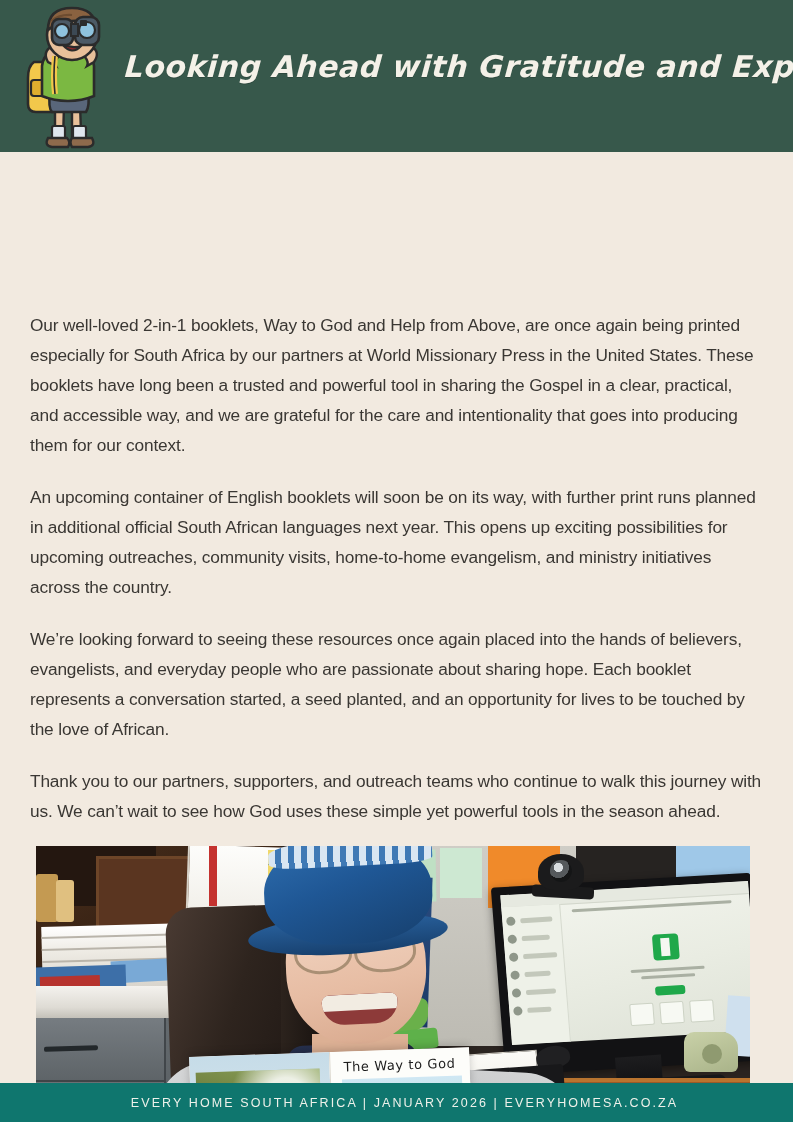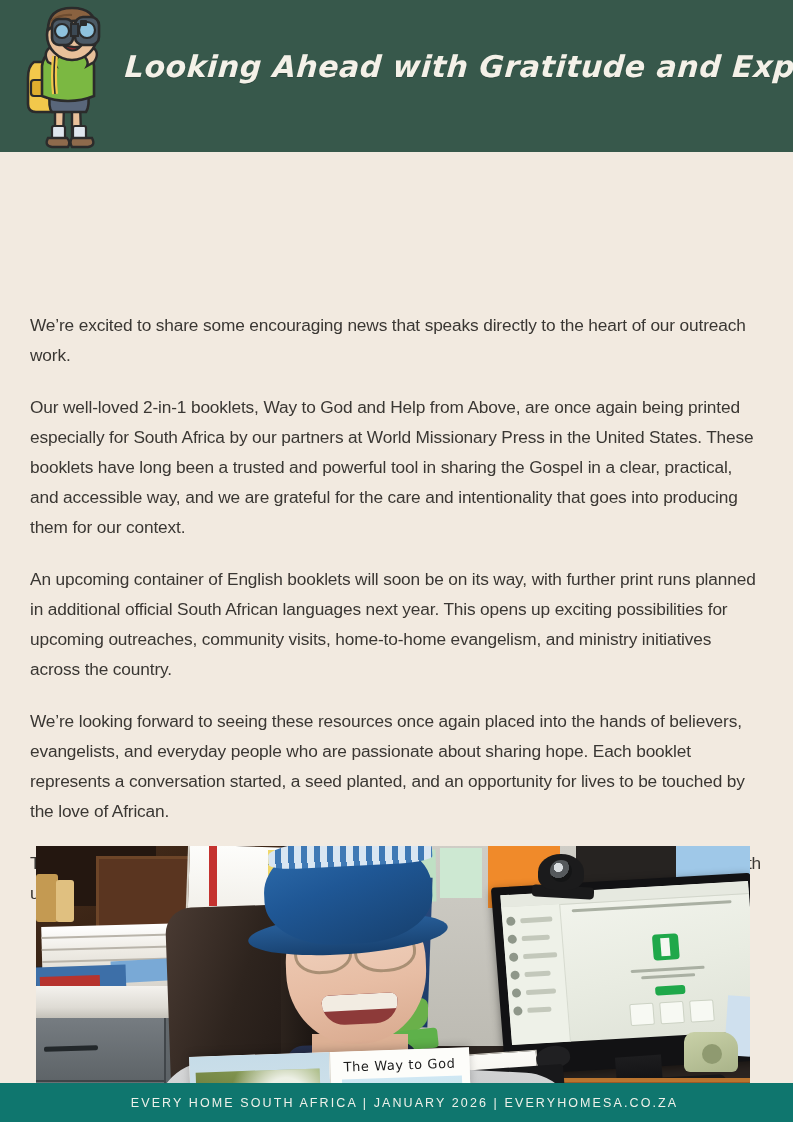--- a/index.html
+++ b/index.html
@@ -578,21 +578,20 @@
     <circle cx="69" cy="26" r="8" fill="#8fc3de" stroke="#2b2b2b" stroke-width="2.2"></circle>
     <rect x="62" y="16" width="7" height="6" rx="1" fill="#2b2b2b"></rect>
   </svg>
 
   <div class="header-title">Looking Ahead with Gratitude and Expectation</div>
 </div>
 
 <div class="content">
 
   <div class="body-text">
-    <p>We’re excited to share some encouraging news that speaks directly to the heart of our outreach work.</p>
     <p>Our well-loved 2-in-1 booklets, Way to God and Help from Above, are once again being printed especially for South Africa by our partners at World Missionary Press in the United States. These booklets have long been a trusted and powerful tool in sharing the Gospel in a clear, practical, and accessible way, and we are grateful for the care and intentionality that goes into producing them for our context.</p>
     <p>An upcoming container of English booklets will soon be on its way, with further print runs planned in additional official South African languages next year. This opens up exciting possibilities for upcoming outreaches, community visits, home-to-home evangelism, and ministry initiatives across the country.</p>
     <p>We’re looking forward to seeing these resources once again placed into the hands of believers, evangelists, and everyday people who are passionate about sharing hope. Each booklet represents a conversation started, a seed planted, and an opportunity for lives to be touched by the love of African.</p>
     <p>Thank you to our partners, supporters, and outreach teams who continue to walk this journey with us. We can’t wait to see how God uses these simple yet powerful tools in the season ahead.</p>
   </div>
 
   <div class="photo-frame">
     <div class="photo">
 
       <div class="ph wall-left"></div>

